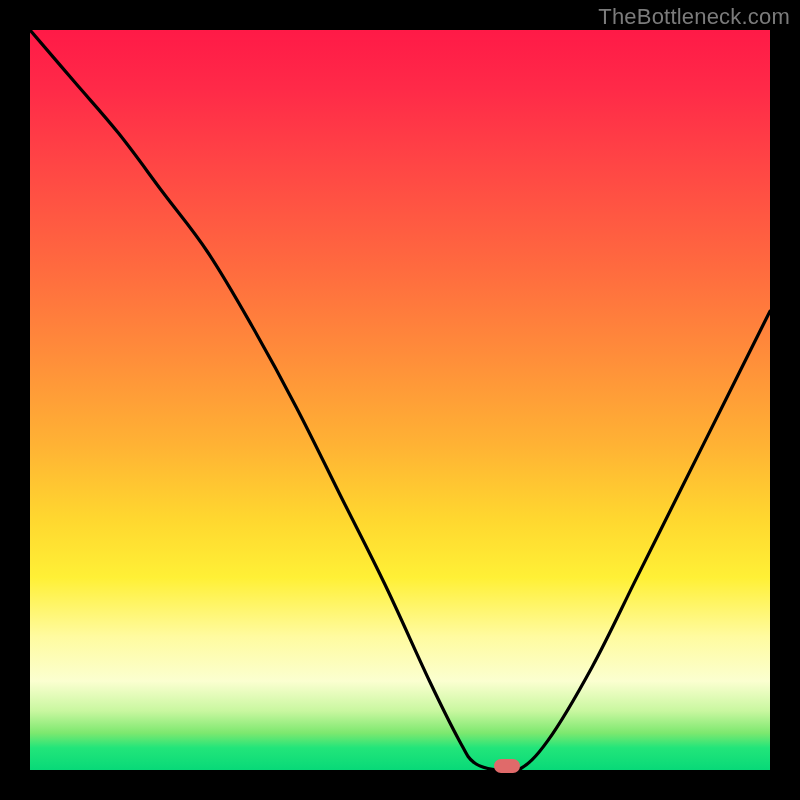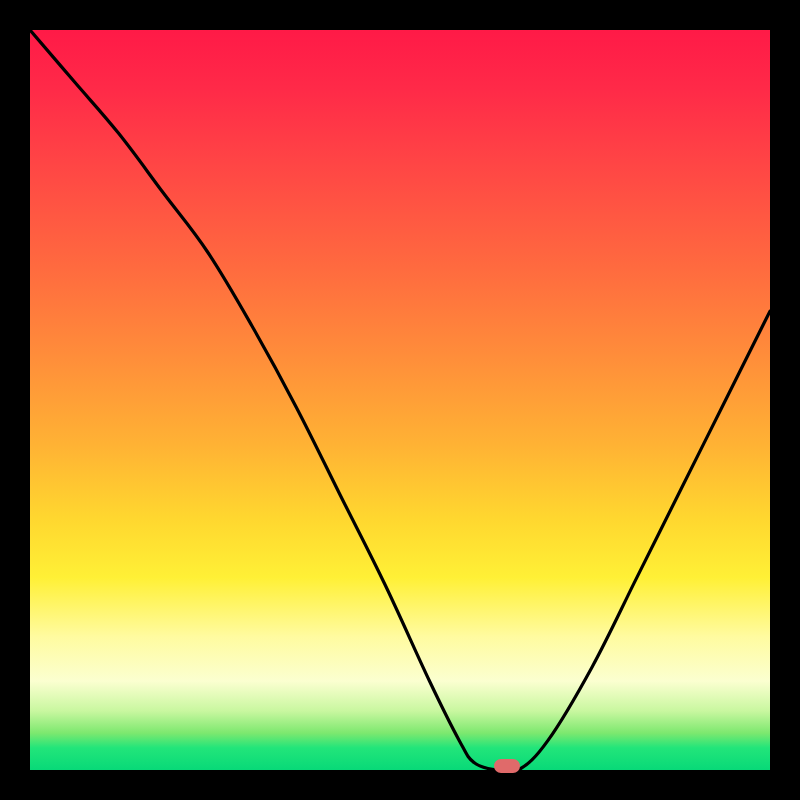--- a/index.html
+++ b/index.html
@@ -62,20 +62,21 @@
     left: 0;
     top: 0;
     width: 740px;
     height: 740px;
   }
 </style>
 </head>
 <body>
 
 <div class="container">
+  <div class="watermark">TheBottleneck.com</div>
 
   <div class="plot-area">
     <svg class="curve" viewBox="0 0 740 740" preserveAspectRatio="none">
       <path id="curve-path" fill="none" stroke="#000" stroke-width="3.2" stroke-linejoin="round" stroke-linecap="round" d="M 0.00 0.00 C 7.99 9.32, 28.42 33.15, 44.40 51.80 C 60.38 70.45, 72.82 83.62, 88.80 103.60 C 104.78 123.58, 117.22 141.49, 133.20 162.80 C 149.18 184.11, 161.62 198.02, 177.60 222.00 C 193.58 245.98, 206.02 268.03, 222.00 296.00 C 237.98 323.97, 250.42 346.76, 266.40 377.40 C 282.38 408.04, 294.82 434.23, 310.80 466.20 C 326.78 498.17, 339.22 521.70, 355.20 555.00 C 371.18 588.30, 386.28 623.23, 399.60 651.20 C 412.92 679.17, 421.21 695.75, 429.20 710.40 C 437.19 725.05, 437.34 727.27, 444.00 732.60 C 450.66 737.93, 458.21 738.67, 466.20 740.00 C 474.19 741.33, 479.08 745.33, 488.40 740.00 C 497.72 734.67, 504.68 729.05, 518.00 710.40 C 531.32 691.75, 546.42 665.70, 562.40 636.40 C 578.38 607.10, 590.82 579.57, 606.80 547.60 C 622.78 515.63, 635.22 490.77, 651.20 458.80 C 667.18 426.83, 679.62 401.97, 695.60 370.00 C 711.58 338.03, 732.01 297.18, 740.00 281.20"></path>
     </svg>
     <div id="marker" class="marker" style="left: 477.3px; top: 736px; background: rgb(224, 106, 106);"></div>
   </div>
 </div>
 
 </body></html>

